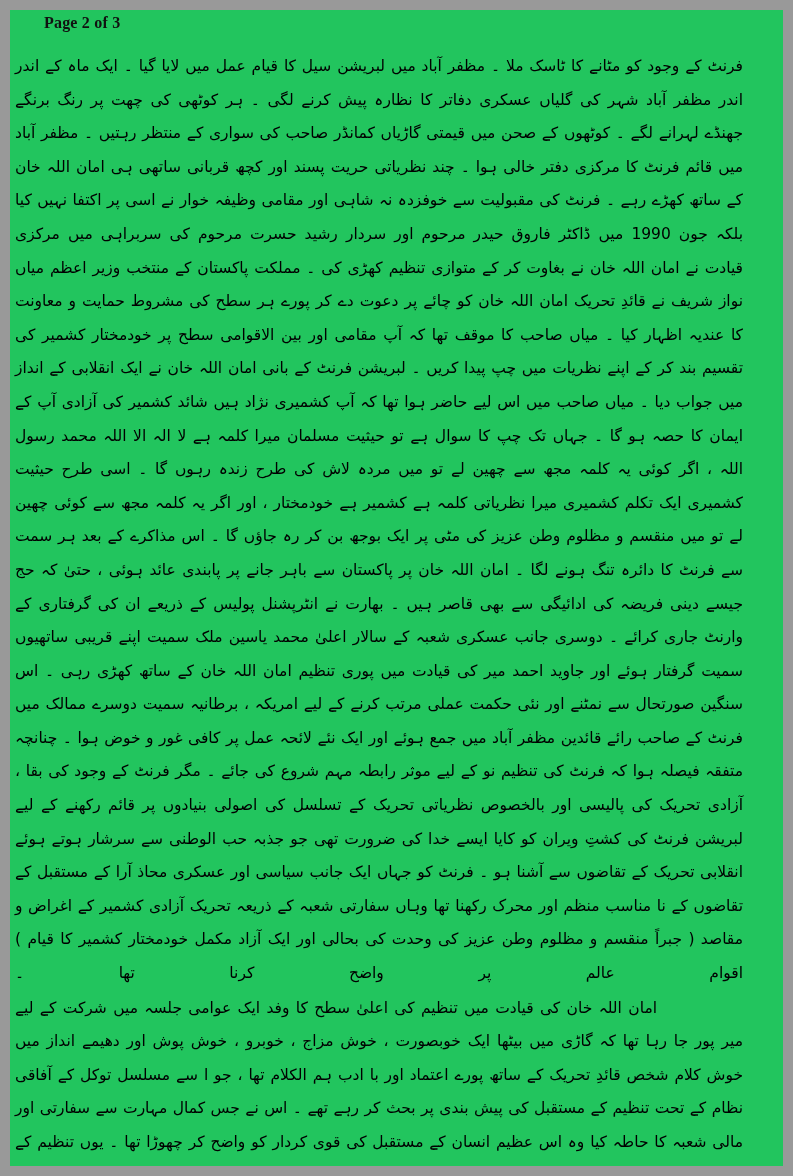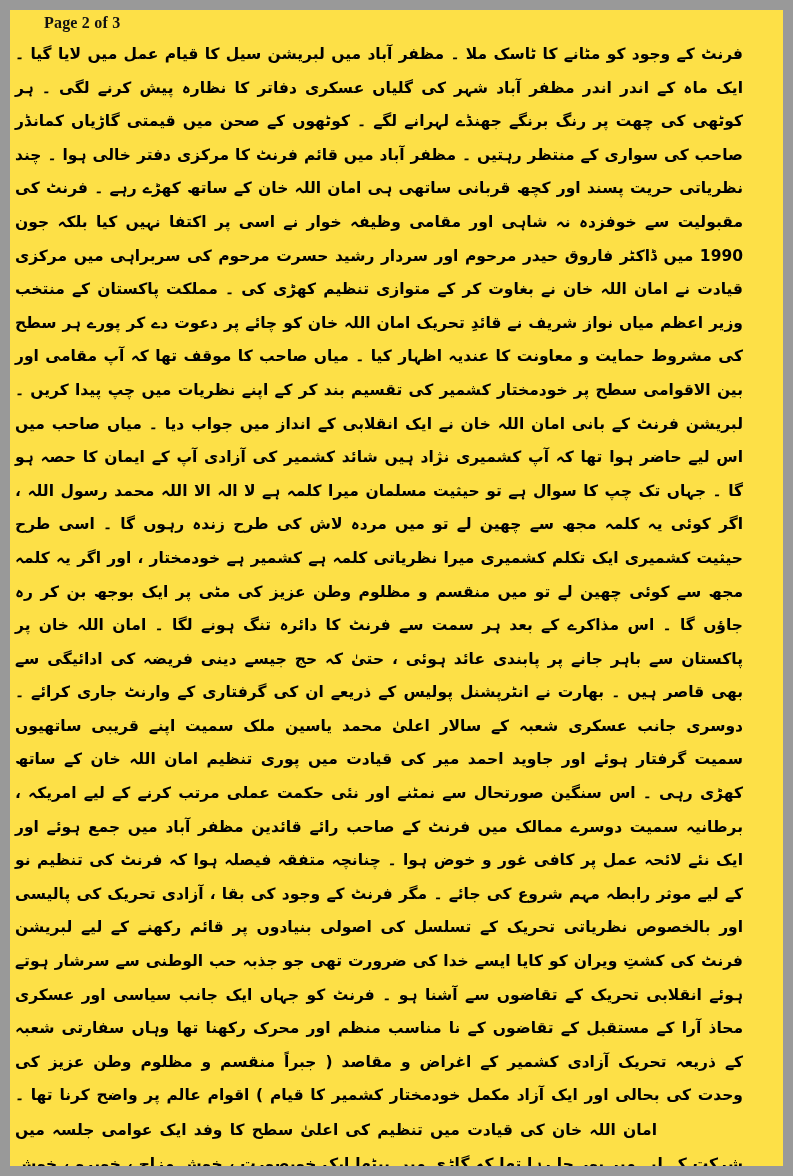--- a/index.html
+++ b/index.html
@@ -25,21 +25,21 @@
     box-sizing: border-box;
   }
 
   
   .page-sheet {
     position: absolute;
     left: 10px;
     top: 10px;
     width: 773px;
     height: 1156px;
-    background: #fde047;
+    background: #22c55e;
     box-sizing: border-box;
     overflow: hidden;
   }
 
   
   .page-header {
     position: absolute;
     left: 34px;
     top: 4px;
     font-family: "Liberation Serif", serif;
@@ -47,27 +47,26 @@
     font-weight: bold;
     color: #111111;
     letter-spacing: 0.2px;
     white-space: nowrap;
   }
 
   
   .doc-body {
     position: absolute;
     left: 5px;
-    top: 28px;
+    top: 40px;
     width: 728px;
     height: 1120px;
     direction: rtl;
     text-align: justify;
     text-align-last: justify;
-    font-weight: bold;
   }
 
   .para {
     margin: 0;
     padding: 0;
     direction: rtl;
     unicode-bidi: isolate;
     font-family: "DejaVu Sans", "Liberation Sans", sans-serif;
     font-size: 15.5px;
     line-height: 33.6px;

